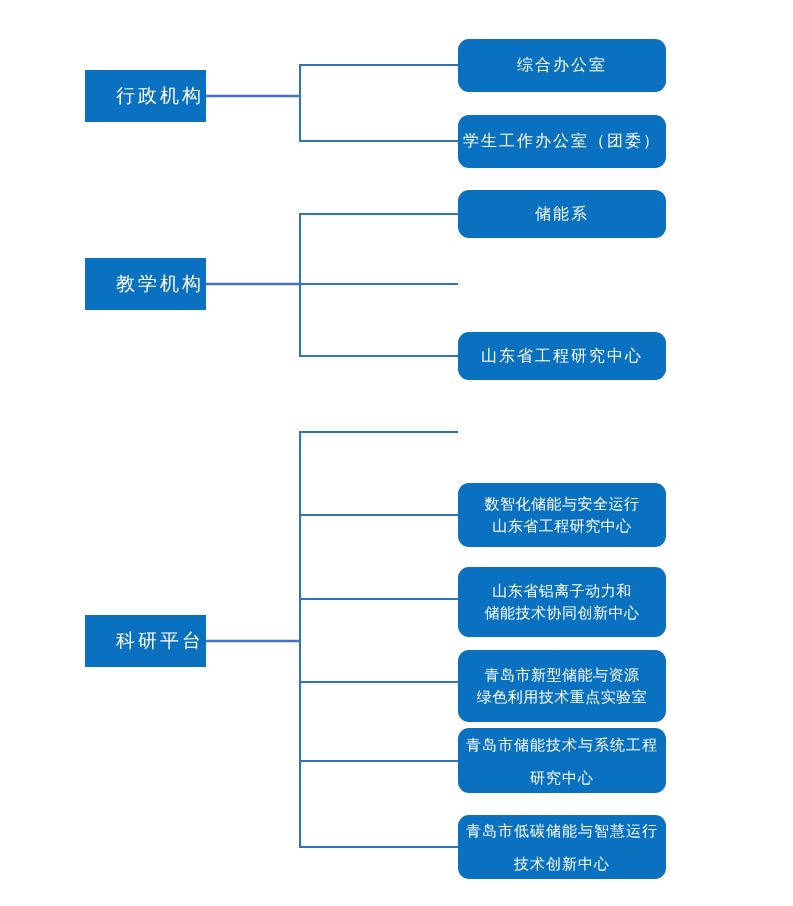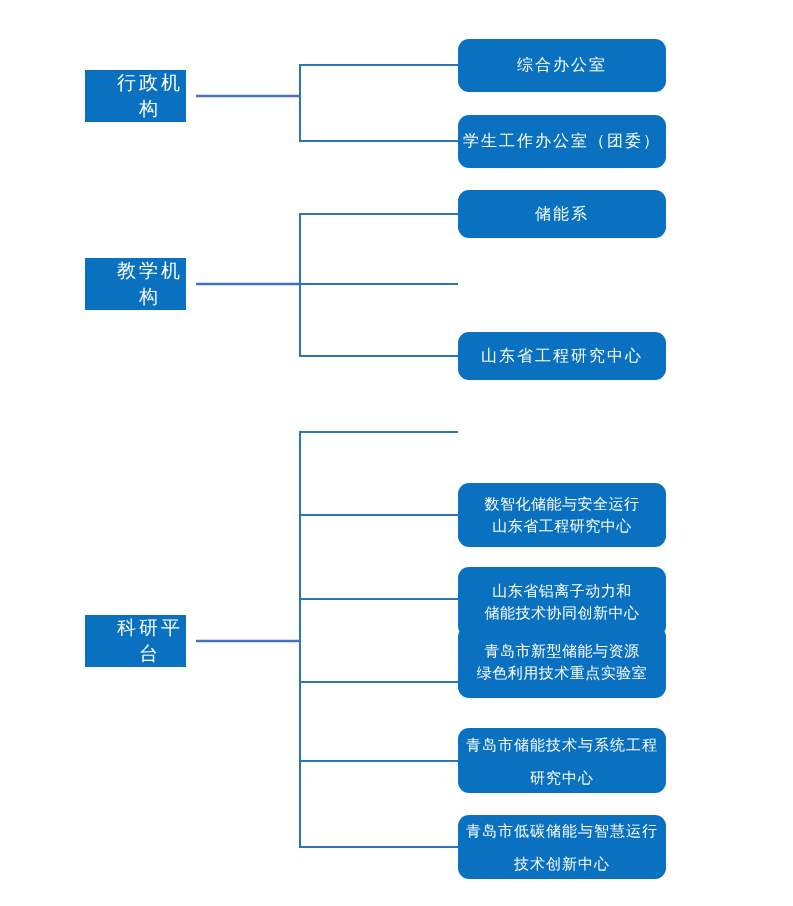--- a/index.html
+++ b/index.html
@@ -35,21 +35,21 @@
     background: var(--box-fill);
     color: var(--box-text);
     display: flex;
     align-items: center;
     justify-content: center;
     text-align: center;
     white-space: pre-line;
   }
   .box.parent {
     left: 85px;
-    width: 101px;
+    width: 121px;
     height: 52px;
     font-size: 19px;
     letter-spacing: 3px;
     padding-left: 29px;
   }
   .box.child {
     left: 458px;
     width: 208px;
     border-radius: 11px;
   }
@@ -106,20 +106,20 @@
   <div class="box child single" style="top:39px;height:53px">综合办公室</div>
   <div class="box child single" style="top:115px;height:53px">学生工作办公室（团委）</div>
 
   <div class="box child single" style="top:190px;height:48px">储能系</div>
   <div class="box child single" style="top:332px;height:48px">山东省工程研究中心</div>
 
   <div class="box child tight" style="top:483px;height:64px">数智化储能与安全运行
 山东省工程研究中心</div>
   <div class="box child tight" style="top:567px;height:70px">山东省铝离子动力和
 储能技术协同创新中心</div>
-  <div class="box child tight" style="top:626px;height:72px">青岛市新型储能与资源
+  <div class="box child tight" style="top:650px;height:72px">青岛市新型储能与资源
 绿色利用技术重点实验室</div>
   <div class="box child spread" style="top:728px;height:65px">青岛市储能技术与系统工程
 研究中心</div>
   <div class="box child spread" style="top:815px;height:64px">青岛市低碳储能与智慧运行
 技术创新中心</div>
 
 </div>
 
 </body></html>

